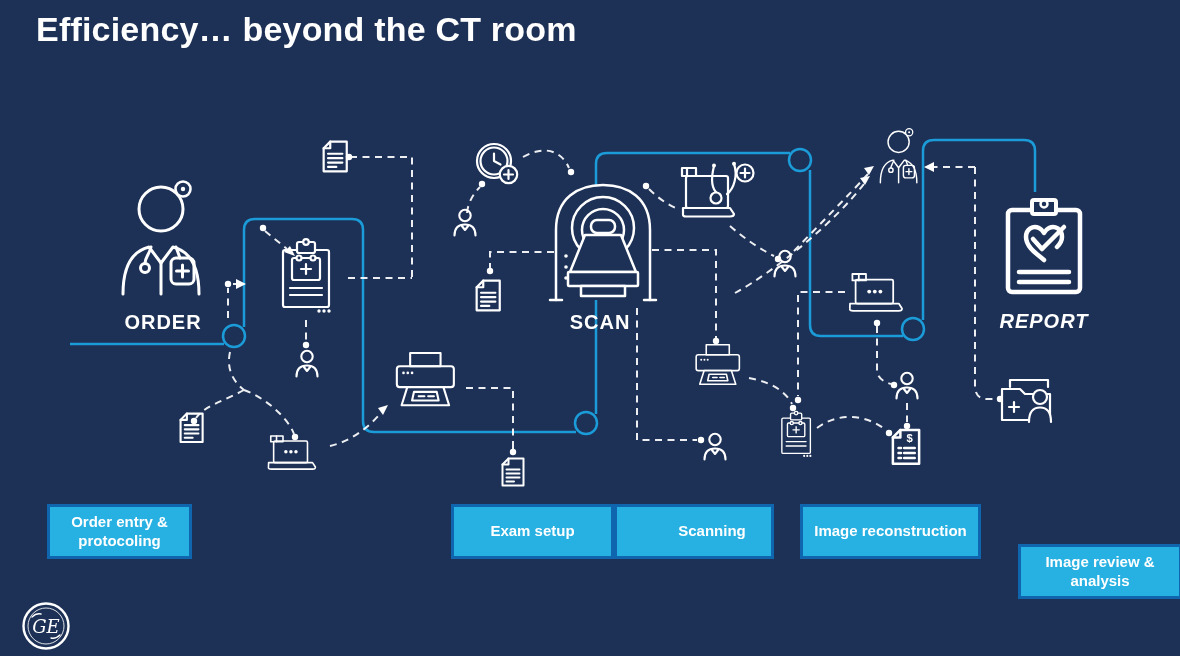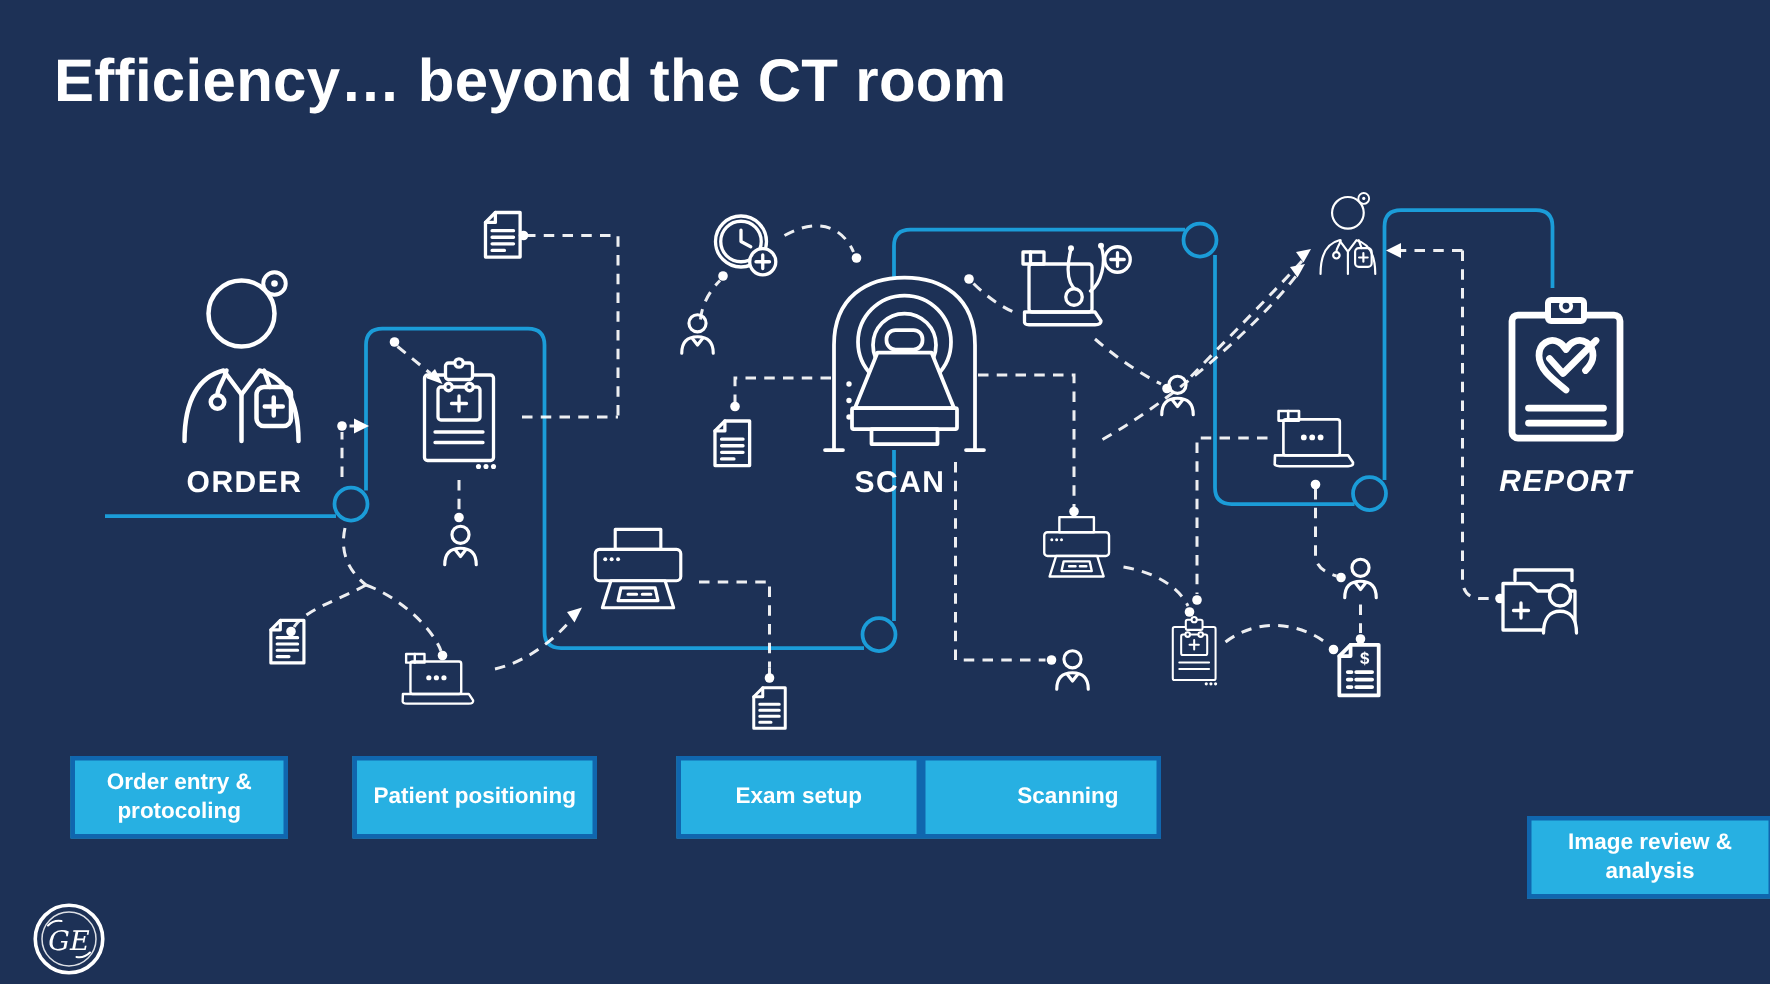--- a/index.html
+++ b/index.html
@@ -1,18 +1,18 @@
 <!DOCTYPE html>
 <html><head>
 <meta charset="utf-8">
 <style>
   html,body{margin:0;padding:0;}
   body{font-family:"Liberation Sans", sans-serif; background:#0e1a33;}
   .slide{position:relative;width:1180px;height:656px;background:#1d3156;overflow:hidden;}
-  .title{position:absolute;left:36px;top:32px;font-size:40px;font-weight:bold;color:#ffffff;letter-spacing:.2px;}
+  .title{position:absolute;left:36px;top:10px;font-size:34px;font-weight:bold;color:#ffffff;letter-spacing:.2px;}
   .stage-label{position:absolute;width:160px;text-align:center;color:#ffffff;font-size:20px;font-weight:bold;letter-spacing:1px;}
   #lbl-order{left:83px;top:311px;}
   #lbl-scan{left:520px;top:311px;}
   #lbl-report{left:964px;top:310px;font-style:italic;}
   .step-btn{position:absolute;top:504px;height:55px;background:#27b0e2;border:3px solid #1066ae;
     box-sizing:border-box;display:flex;align-items:center;justify-content:center;text-align:center;
     color:#ffffff;font-size:15px;font-weight:bold;line-height:1.25;padding:0 8px;}
   #btn-0{left:47px;width:145px;}
   #btn-1{left:235px;width:163px;}
   #btn-2{left:423px;width:163px;margin-left:28px;}
@@ -298,23 +298,23 @@
     <g>
         <use href="#ic-folder" x="1000" y="376"></use>
       </g>
   </svg>
 
   <div class="stage-label" id="lbl-scan">SCAN</div>
   <div class="stage-label" id="lbl-order">ORDER</div>
   <div class="stage-label" id="lbl-report">REPORT</div>
 
   <div class="step-btn" id="btn-0">Order entry &amp; protocoling</div>
-  <div class="step-btn" id="btn-1">Patient positioning</div>
   <div class="step-btn" id="btn-2">Exam setup</div>
   <div class="step-btn" id="btn-3">Scanning</div>
+  <div class="step-btn" id="btn-4">Image reconstruction</div>
   <div class="step-btn" id="btn-5">Image review &amp; analysis</div>
 
   <div class="logo">
     <svg width="52" height="52" viewBox="0 0 52 52" xmlns="http://www.w3.org/2000/svg">
       <circle cx="26" cy="26" r="22.5" stroke="#fff" stroke-width="2.4" fill="none"></circle>
       <circle cx="26" cy="26" r="18" stroke="#fff" stroke-width="1" fill="none" opacity="0.85"></circle>
       <path d="M12 17 q4 -4 9 -3 M40 35 q-4 4 -9 3" stroke="#fff" stroke-width="1.4" fill="none" stroke-linecap="round"></path>
       <text x="26" y="33" font-family="DejaVu Serif, serif" font-style="italic" font-size="18" fill="#fff" text-anchor="middle">GE</text>
     </svg>
   </div>

